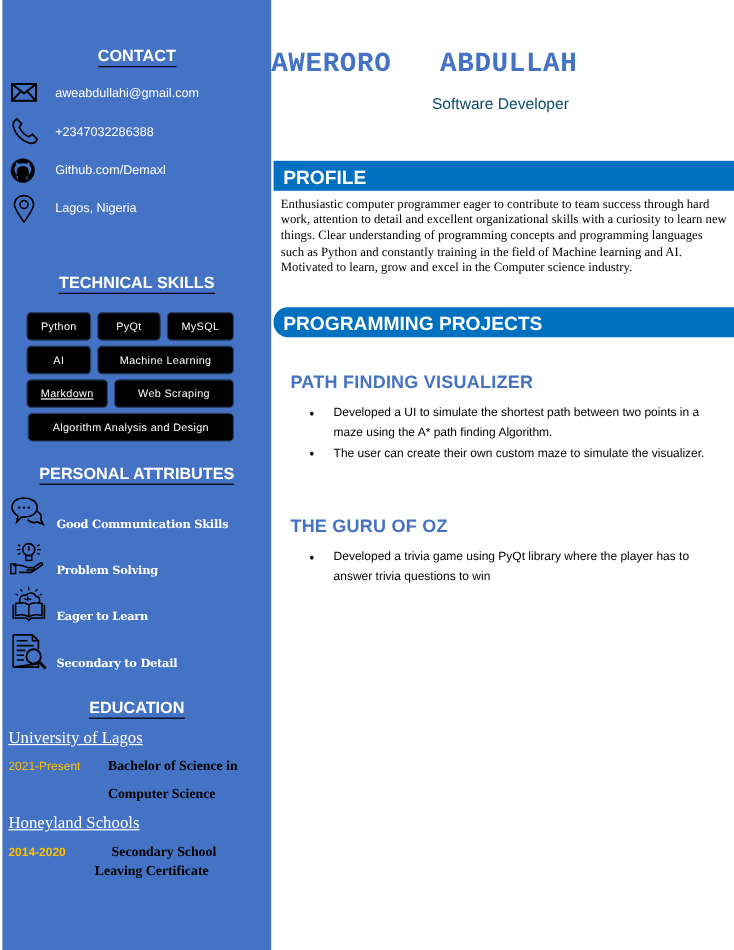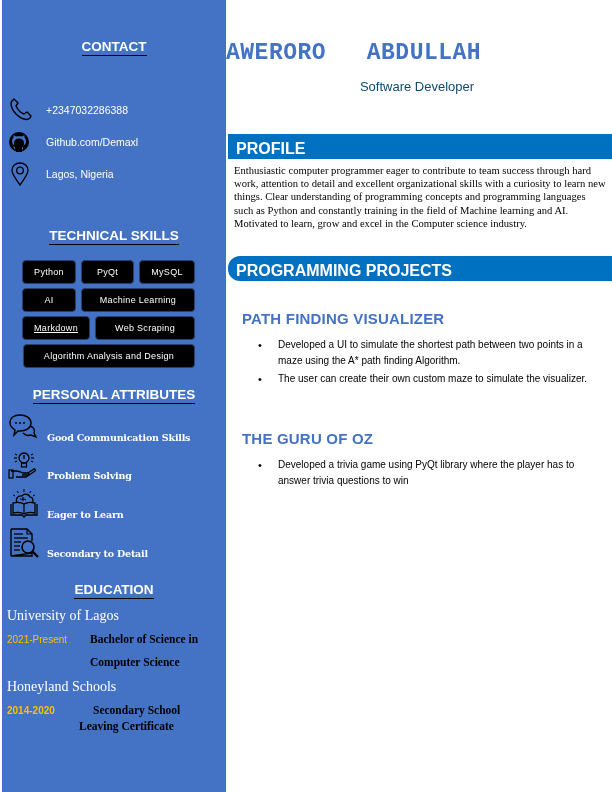--- a/index.html
+++ b/index.html
@@ -22,21 +22,21 @@
     position: absolute; background: #000000; color: #ffffff; border-radius: 4px;
     font-family: "Liberation Sans", sans-serif; font-size: 9px;
     display: flex; align-items: center; justify-content: center; letter-spacing: 0.3px;
     border: 1px solid #2a3f6a;
   }
 
   .attr-row { position: absolute; left: 6px; width: 215px; height: 34px; }
   .attr-row .icon { position: absolute; left: 0; top: 0; width: 32px; height: 32px; }
   .attr-row .text { position: absolute; left: 39px; bottom: 2px; color: #ffffff; font-family: "DejaVu Serif", serif; font-weight: bold; font-size: 9.5px; white-space: nowrap; letter-spacing: -0.2px; }
 
-  .school { position: absolute; left: 5px; color: #ffffff; font-family: "Liberation Serif", serif; font-size: 14px; }
+  .school { position: absolute; left: 5px; color: #ffffff; font-family: "Liberation Serif", serif; font-size: 14px; text-decoration: underline; }
   .edu-year { position: absolute; left: 5px; color: #ffc000; font-family: "Liberation Sans", sans-serif; font-size: 10px; }
   .edu-deg { position: absolute; color: #000000; font-family: "Liberation Serif", serif; font-weight: bold; font-size: 11.5px; white-space: nowrap; }
 
   .name { position: absolute; left: 226px; width: 386px; top: 40px; text-align: left; color: #4472c4; font-family: "Liberation Mono", monospace; font-weight: bold; font-size: 23px; letter-spacing: 0.5px; word-spacing: 6px; }
   .role { position: absolute; left: 226px; width: 370px; top: 79px; text-align: center; color: #0c4a6e; font-family: "Liberation Sans", sans-serif; font-size: 13px; padding-left: 0; }
 
   .section-bar { position: absolute; left: 228px; width: 424px; height: 25px; background: #0070c0; color: #ffffff; font-family: "Liberation Sans", sans-serif; font-weight: bold; font-size: 16px; padding-left: 8px; display: flex; align-items: flex-end; padding-bottom: 0; line-height: 20px; }
 
   .profile-text { position: absolute; left: 234px; top: 164px; width: 372px; color: #000000; font-family: "Liberation Serif", serif; font-size: 10.6px; line-height: 13.2px; }
 
@@ -46,20 +46,29 @@
   .bullets li { position: relative; padding-left: 20px; color: #000000; font-family: "Liberation Sans", sans-serif; font-size: 10px; line-height: 16px; margin-bottom: 2px; }
   .bullets li::before { content: "•"; position: absolute; left: 0; top: 0; font-size: 11px; }
 </style>
 </head>
 <body>
 
 <div class="sidebar">
 
   <div class="side-heading" style="top:39px;"><span>CONTACT</span></div>
 
+  <div class="contact-row" style="top:66px;">
+    <svg class="icon" viewBox="0 0 26 24">
+      <rect x="2" y="4" width="20" height="14" fill="none" stroke="#000" stroke-width="1.6"></rect>
+      <polyline points="2,4 12,12 22,4" fill="none" stroke="#000" stroke-width="1.6"></polyline>
+      <polyline points="2,18 9,10.5" fill="none" stroke="#000" stroke-width="1.6"></polyline>
+      <polyline points="22,18 15,10.5" fill="none" stroke="#000" stroke-width="1.6"></polyline>
+    </svg>
+    <span class="text">aweabdullahi@gmail.com</span>
+  </div>
 
   <div class="contact-row" style="top:98px;">
     <svg class="icon" viewBox="0 0 26 24">
       <path d="M4 3 C2 5 3 11 8 16 C13 21 19 23 22 20 L23 18 L19 14 L16 16 C13 15 10 12 8 8 L10 5 L6 1 Z" fill="none" stroke="#000" stroke-width="1.4" stroke-linejoin="round"></path>
     </svg>
     <span class="text">+2347032286388</span>
   </div>
 
   <div class="contact-row" style="top:130px;">
     <svg class="icon" viewBox="0 0 26 24">

